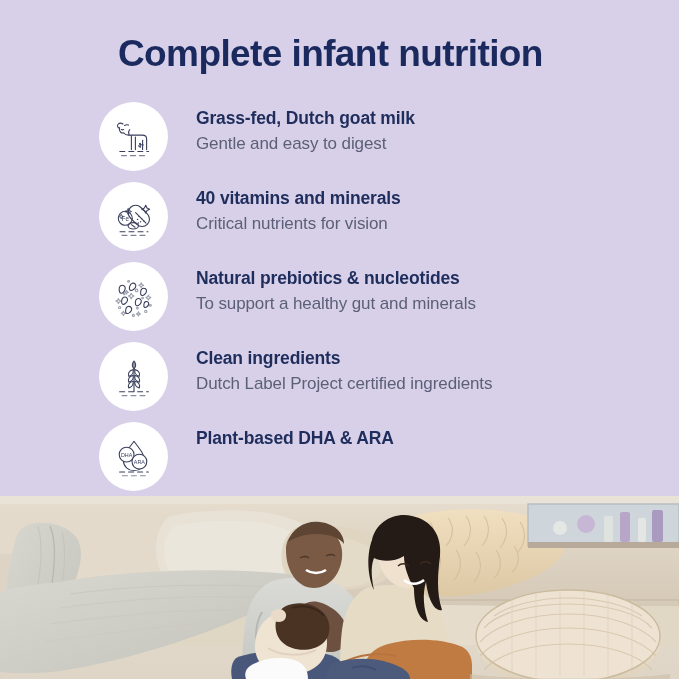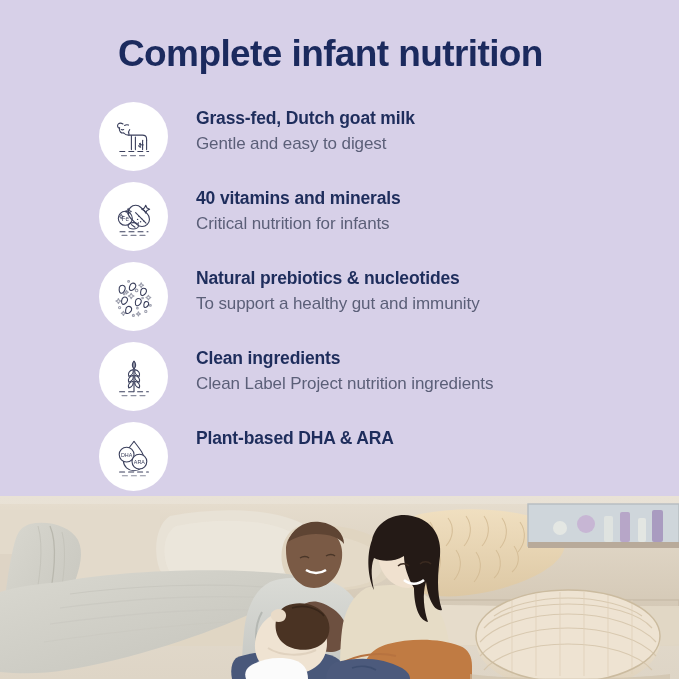--- a/index.html
+++ b/index.html
@@ -163,21 +163,21 @@
             <path d="M24.4 34.6 28 37.2"></path>
             <path d="M21.2 18.4l1 2.1 2.1 1-2.1 1-1 2.1-1-2.1-2.1-1 2.1-1z" opacity="0.85"></path>
             <path d="M38.7 15.3l1.3 2.6 2.6 1.3-2.6 1.3-1.3 2.6-1.3-2.6-2.6-1.3 2.6-1.3z"></path>
             <path d="M14.2 24.3l.7 1.5 1.5.7-1.5.7-.7 1.5-.7-1.5-1.5-.7 1.5-.7z" opacity="0.7"></path>
             <path d="M13 41.8h28" stroke-dasharray="5 4"></path>
             <path d="M15 45.4h24" stroke-dasharray="5 4" opacity="0.65"></path>
           </svg>
         </div>
         <div class="feature-text">
           <div class="feature-title">40 vitamins and minerals</div>
-          <div class="feature-sub">Critical nutrition for infants</div>
+          <div class="feature-sub">Critical nutrients for vision</div>
         </div>
       </div>
 
       <div class="feature-row">
         <div class="icon-badge">
           <svg width="54" height="54" viewBox="0 0 54 54" fill="none" stroke="#3a3f5c" stroke-width="1.1" stroke-linecap="round" stroke-linejoin="round">
             <g>
               <path d="M13.6 15.8c2.4-1.4 5 .2 4.6 2.8-.3 2.3-2.2 4.8-4.1 4.6-2.1-.2-2.9-6 -.5-7.4z"></path>
               <path d="M25.2 13.2c2.6-.6 4.4 1.7 3.3 4-1 2.1-3.6 3.9-5.2 3.1-1.8-.9-.7-6.5 1.9-7.1z"></path>
               <path d="M35.4 18.6c2.3-1.2 4.6.6 4 3-.6 2.2-3 4.3-4.6 3.8-1.8-.6-1.7-5.6.6-6.8z"></path>
@@ -201,42 +201,42 @@
               <circle cx="43.4" cy="35.4" r="0.9"></circle>
               <circle cx="21.6" cy="11.4" r="0.9"></circle>
               <circle cx="30.4" cy="38.2" r="0.8"></circle>
               <circle cx="35.6" cy="28" r="0.8"></circle>
               <circle cx="17.2" cy="24" r="0.8"></circle>
             </g>
           </svg>
         </div>
         <div class="feature-text">
           <div class="feature-title">Natural prebiotics &amp; nucleotides</div>
-          <div class="feature-sub">To support a healthy gut and immunity</div>
+          <div class="feature-sub">To support a healthy gut and minerals</div>
         </div>
       </div>
 
       <div class="feature-row">
         <div class="icon-badge">
           <svg width="54" height="54" viewBox="0 0 54 54" fill="none" stroke="#3a3f5c" stroke-width="1.1" stroke-linecap="round" stroke-linejoin="round">
             <path d="M27 11.6v30"></path>
             <path d="M27 11.2c2.2 2 2.2 5.6 0 7.8-2.2-2.2-2.2-5.8 0-7.8z"></path>
             <path d="M26.2 19.6c.4 3-1.4 6-4.4 6.8-1.2-2.9.4-6 4.4-6.8z"></path>
             <path d="M27.8 19.6c-.4 3 1.4 6 4.4 6.8 1.2-2.9-.4-6-4.4-6.8z"></path>
             <path d="M26.2 25.4c.4 3-1.4 6-4.4 6.8-1.2-2.9.4-6 4.4-6.8z"></path>
             <path d="M27.8 25.4c-.4 3 1.4 6 4.4 6.8 1.2-2.9-.4-6-4.4-6.8z"></path>
             <path d="M26.2 31.2c.4 3-1.4 6-4.4 6.8-1.2-2.9.4-6 4.4-6.8z"></path>
             <path d="M27.8 31.2c-.4 3 1.4 6 4.4 6.8 1.2-2.9-.4-6-4.4-6.8z"></path>
             <path d="M12.6 41.8h28.8" stroke-dasharray="5 4"></path>
             <path d="M15 45.6h24" stroke-dasharray="5 4" opacity="0.6"></path>
           </svg>
         </div>
         <div class="feature-text">
           <div class="feature-title">Clean ingredients</div>
-          <div class="feature-sub">Clean Label Project nutrition ingredients</div>
+          <div class="feature-sub">Dutch Label Project certified ingredients</div>
         </div>
       </div>
 
       <div class="feature-row">
         <div class="icon-badge">
           <svg width="54" height="54" viewBox="0 0 54 54" fill="none" stroke="#3a3f5c" stroke-width="1.1" stroke-linecap="round" stroke-linejoin="round">
             <path d="M27 11.4c-5.6 7.2-10.6 13.2-10.6 19.2 0 6 4.8 10.2 10.6 10.2s10.6-4.2 10.6-10.2c0-6-5-12-10.6-19.2z"></path>
             <circle cx="19.6" cy="24.6" r="7.4" fill="#ffffff"></circle>
             <text x="19.6" y="26.8" font-family="'Liberation Sans', sans-serif" font-size="5.4" fill="#3a3f5c" stroke="none" text-anchor="middle">DHA</text>
             <circle cx="32.4" cy="31.6" r="7.4" fill="#ffffff"></circle>

